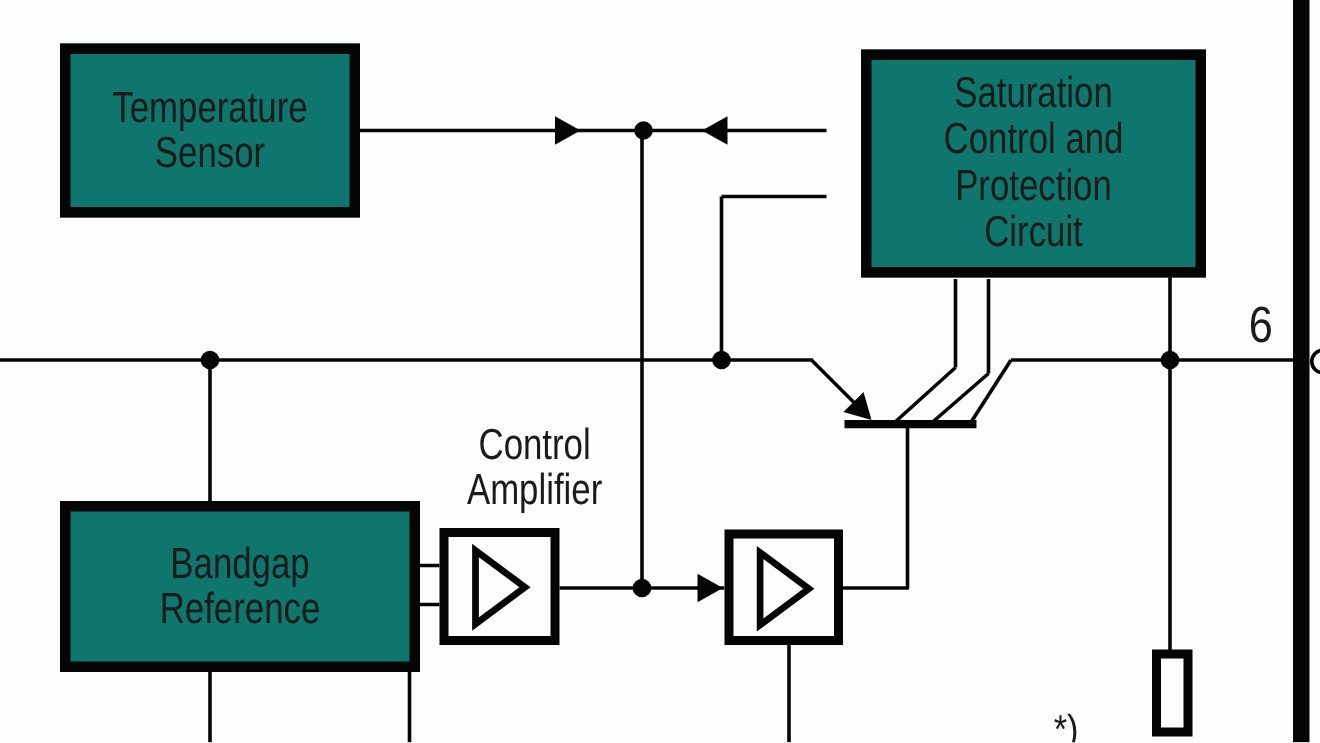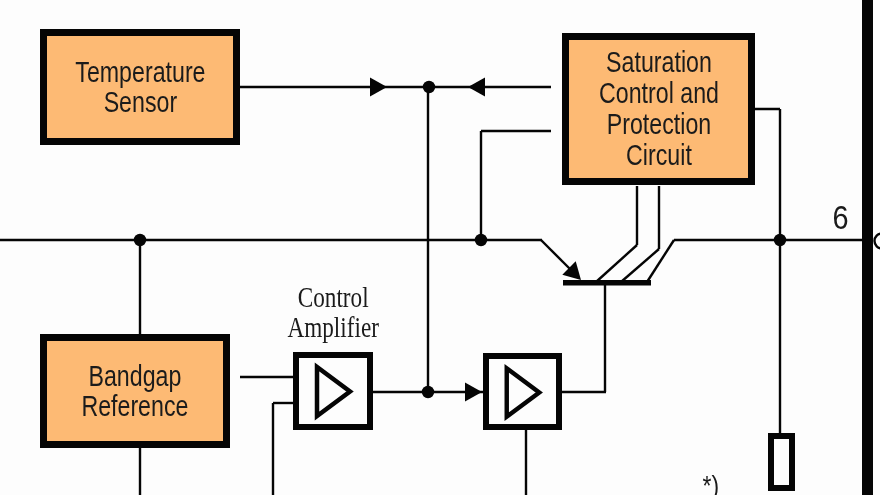--- a/index.html
+++ b/index.html
@@ -4,35 +4,35 @@
 <style>
   html,body { margin:0; padding:0; background:#fdfdfd; }
   .stage {
     position:relative; width:880px; height:495px;
     background:#fdfdfd; overflow:hidden;
     font-family:"Liberation Sans", sans-serif;
   }
   .wires { position:absolute; left:0; top:0; }
   .block {
     position:absolute; box-sizing:border-box;
-    border:7px solid #050505; background:#fdba74;
-    display:flex; flex-direction:column; align-items:center; justify-content:center;
+    border:7px solid #050505; background:#0f766e;
+    display:flex; flex-direction:column; justify-content:center;
   }
   .ampbox {
     position:absolute; box-sizing:border-box;
     border:6px solid #050505; background:#fdfdfd;
     display:flex; align-items:center; justify-content:center;
   }
   .txt {
     transform:scaleX(0.80); transform-origin:50% 50%;
     text-align:center; color:#1b1b1b;
     font-size:29px; line-height:30px; white-space:nowrap;
   }
   .lbl {
-    position:absolute; display:flex; flex-direction:column; align-items:center;font-family:Liberation Serif, serif;
+    position:absolute; display:flex; flex-direction:column; align-items:flex-end;
   }
   .pin-label {
     position:absolute; color:#1b1b1b; font-size:34px; line-height:34px;
     transform:scaleX(0.85); transform-origin:50% 50%;
   }
   .footnote {
     position:absolute; color:#1b1b1b; font-size:27px; line-height:27px;
     transform:scaleX(0.85); transform-origin:50% 0%;
   }
 </style>
@@ -100,30 +100,30 @@
     <rect x="771" y="436" width="21" height="52" fill="#fdfdfd" stroke="#050505" stroke-width="6"></rect>
   </svg>
 
   <div class="block" style="left:40px; top:29px; width:200px; height:116px;">
     <div class="txt">
       <div>Temperature</div>
       <div>Sensor</div>
     </div>
   </div>
 
-  <div class="block" style="left:562px; top:33px; width:193px; height:152px;">
+  <div class="block" style="left:574px; top:33px; width:230px; height:152px;">
     <div class="txt" style="line-height:31px;">
       <div>Saturation</div>
       <div>Control and</div>
       <div>Protection</div>
       <div>Circuit</div>
     </div>
   </div>
 
-  <div class="block" style="left:40px; top:334px; width:190px; height:114px;">
+  <div class="block" style="left:40px; top:334px; width:240px; height:114px;">
     <div class="txt">
       <div>Bandgap</div>
       <div>Reference</div>
     </div>
   </div>
 
   <div class="lbl" style="left:253px; top:282px; width:160px;">
     <div class="txt">
       <div>Control</div>
       <div>Amplifier</div>

